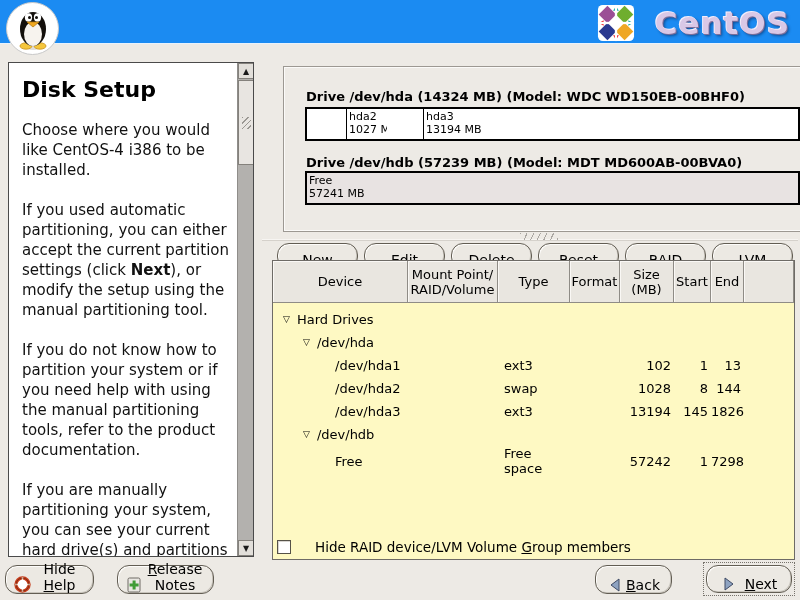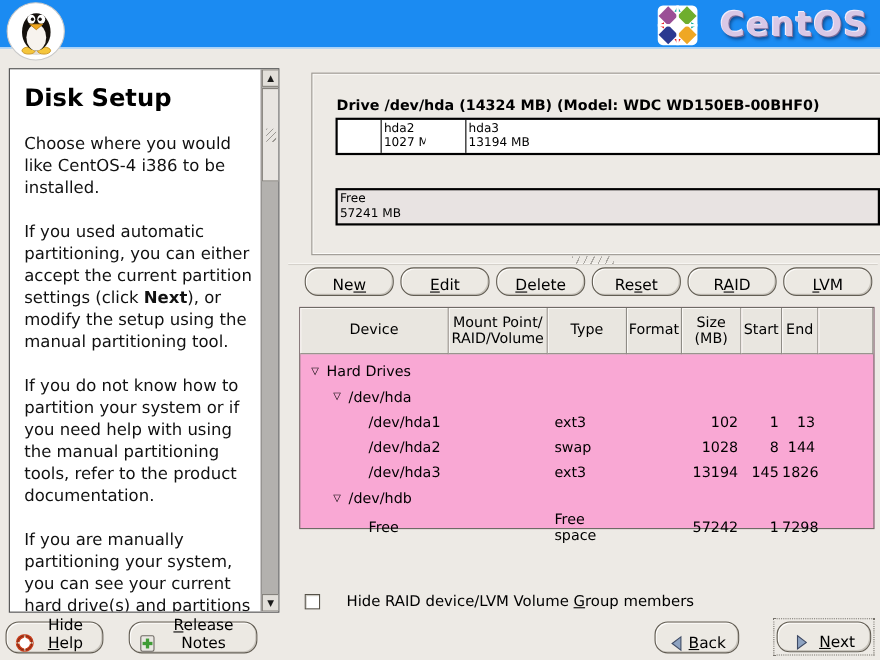--- a/index.html
+++ b/index.html
@@ -49,21 +49,21 @@
           background:repeating-linear-gradient(115deg,#aaa7a2 0 1px,transparent 1px 6px); }
 
   
   .btn { background:#ece9e3; border:1px solid #625d53; border-radius:12px; color:#000; font-size:14px;
          font-family:inherit; box-shadow:inset 1px 1px 0 #fdfcfa, inset -1px -1px 0 #c8c4bc;
          display:flex; align-items:flex-end; justify-content:center; cursor:default; }
   .tb-btn { position:absolute; top:243px; width:81px; height:26px; }
   .accel { text-decoration:underline; }
 
   
-  .ptable { position:absolute; left:272px; top:279px; width:523px; height:202px; border:1px solid #6e6b66; background:#f9a8d4; }
+  .ptable { position:absolute; left:272px; top:260px; width:523px; height:300px; border:1px solid #6e6b66; background:#fef9c3; }
   .cols { display:grid; grid-template-columns:135px 90px 72px 50px 54px 37px 33px 1fr; }
   .thead { height:42px; }
   .th { background:#e9e6e0; border-right:1px solid #8f8c86; border-bottom:1px solid #8f8c86;
         box-shadow:inset 1px 1px 0 #faf8f5; display:flex; align-items:center; justify-content:center;
         font-size:13px; color:#000; text-align:center; white-space:pre-line; line-height:15px; }
   .tbody { padding-top:5px; }
   .trow { height:23px; align-items:center; font-size:13px; color:#000; }
   .cell-dev { display:flex; align-items:center; gap:7px; overflow:hidden; white-space:nowrap; }
   .ind-0 { padding-left:10px; } .ind-1 { padding-left:30px; } .ind-2 { padding-left:62px; }
   .expander { font-size:9px; color:#000; line-height:9px; }
@@ -74,21 +74,21 @@
   .chk-row { position:absolute; left:277px; top:539px; display:flex; align-items:center; gap:24px; }
   .chk-box { width:14px; height:14px; background:#fff; border:1px solid #565248; box-shadow:inset 1px 1px 0 #d8d5d0; }
   .chk-label { font-size:13.5px; color:#000; }
 
   
   .ft-btn { position:absolute; top:565px; height:29px; gap:3px; padding:0 8px; }
   .next-wrap { position:absolute; left:703px; top:562px; border:1px dotted #77736c; padding:2px; }
   .next-wrap .btn { position:static; width:86px; height:28px; gap:8px; }
   .back-btn { left:595px; width:77px; }
   .hidehelp-btn { left:5px; width:89px; }
-  .relnotes-btn { left:117px; width:117px; }
+  .relnotes-btn { left:117px; width:97px; }
   .icon { flex:0 0 auto; display:inline-flex; }
 </style>
 </head>
 <body>
 
 <div id="screen">
 
   <div class="header">
     <div class="brand">
       <span class="icon">
@@ -157,20 +157,21 @@
       <div class="seg seg-sliver"></div>
       <div class="seg seg-hda2">
         <span>hda2</span><br>
         <span>1027 M</span>
       </div>
       <div class="seg seg-rest">
         <span>hda3</span><br>
         <span>13194 MB</span>
       </div>
     </div>
+    <div class="drive-label lbl-hdb">Drive /dev/hdb (57239 MB) (Model: MDT MD600AB-00BVA0)</div>
     <div class="bar bar-hdb">
       <div class="seg seg-rest">
         <span>Free</span><br>
         <span>57241 MB</span>
       </div>
     </div>
   </div>
 
   <div class="pane-sep"></div>
   <div class="grip"></div>

